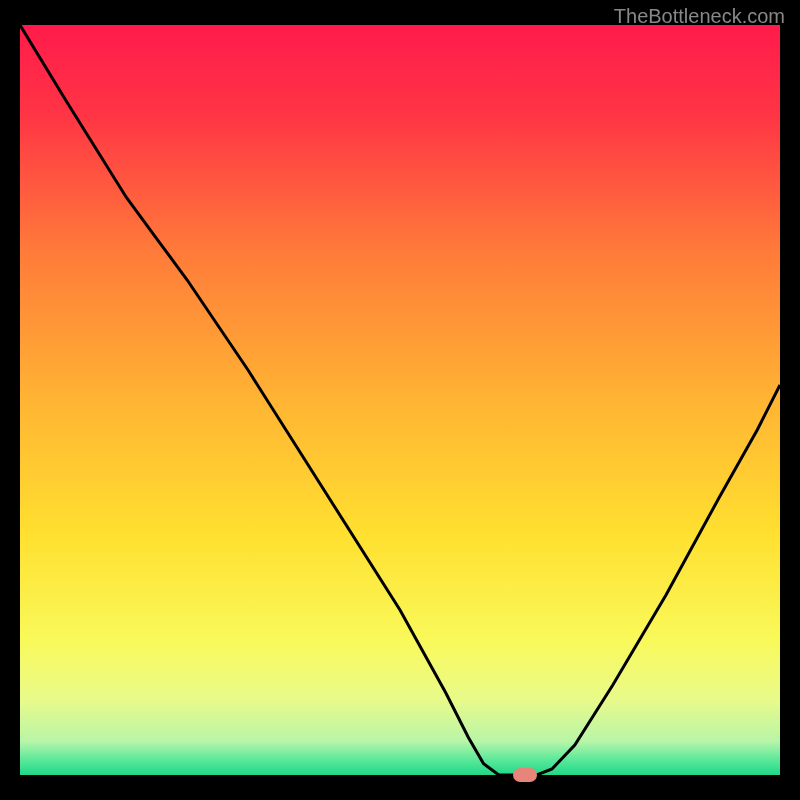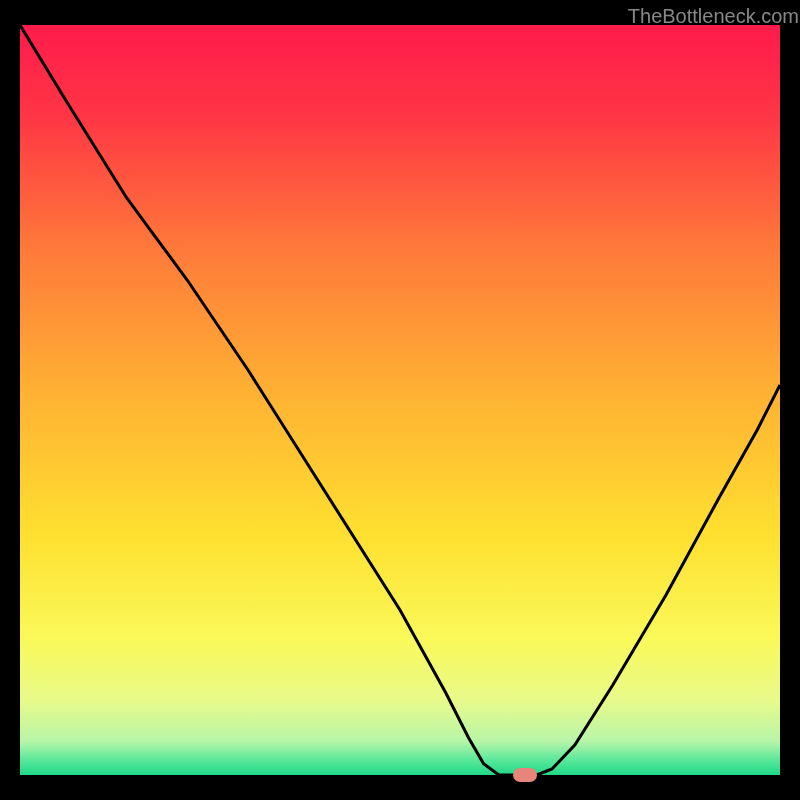--- a/index.html
+++ b/index.html
@@ -15,21 +15,21 @@
     position: absolute;
     left: 20px;
     top: 25px;
     width: 760px;
     height: 750px;
     background: #000;
   }
   .watermark {
     position: absolute;
     top: 5px;
-    right: 1px;
+    right: 15px;
     color: #888;
     font-size: 20px;
     font-weight: 500;
     z-index: 10;
   }
   .gradient-bg {
     position: absolute;
     left: 0;
     top: 0;
     width: 100%;

